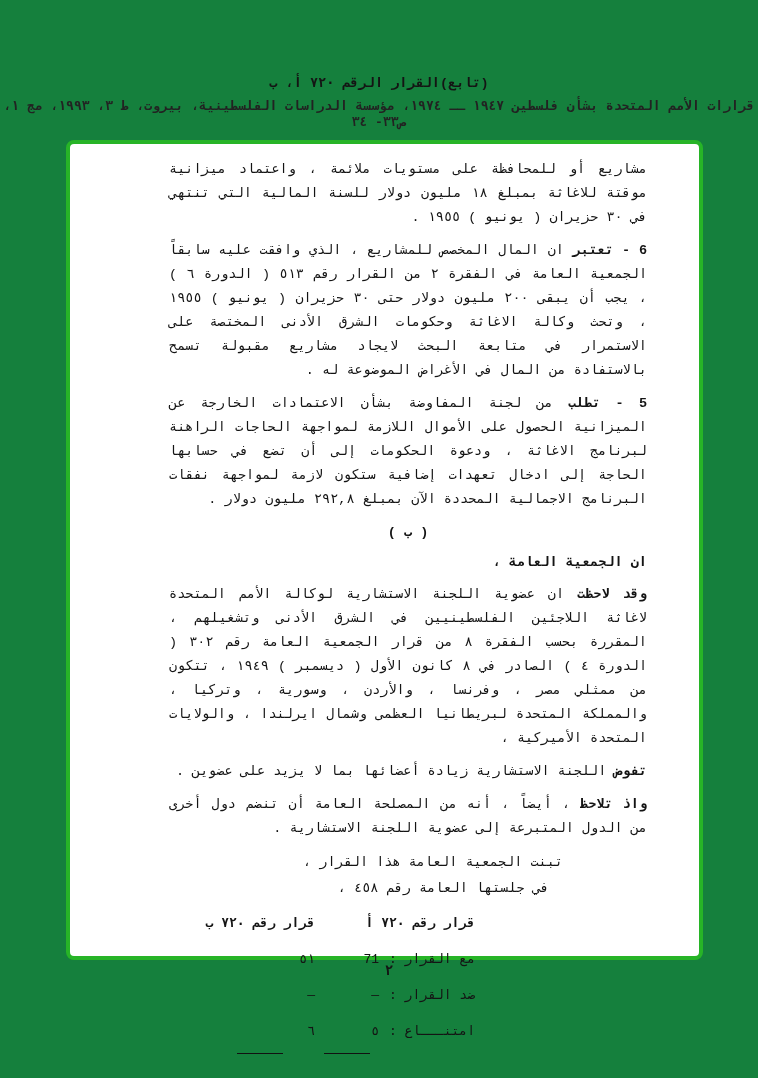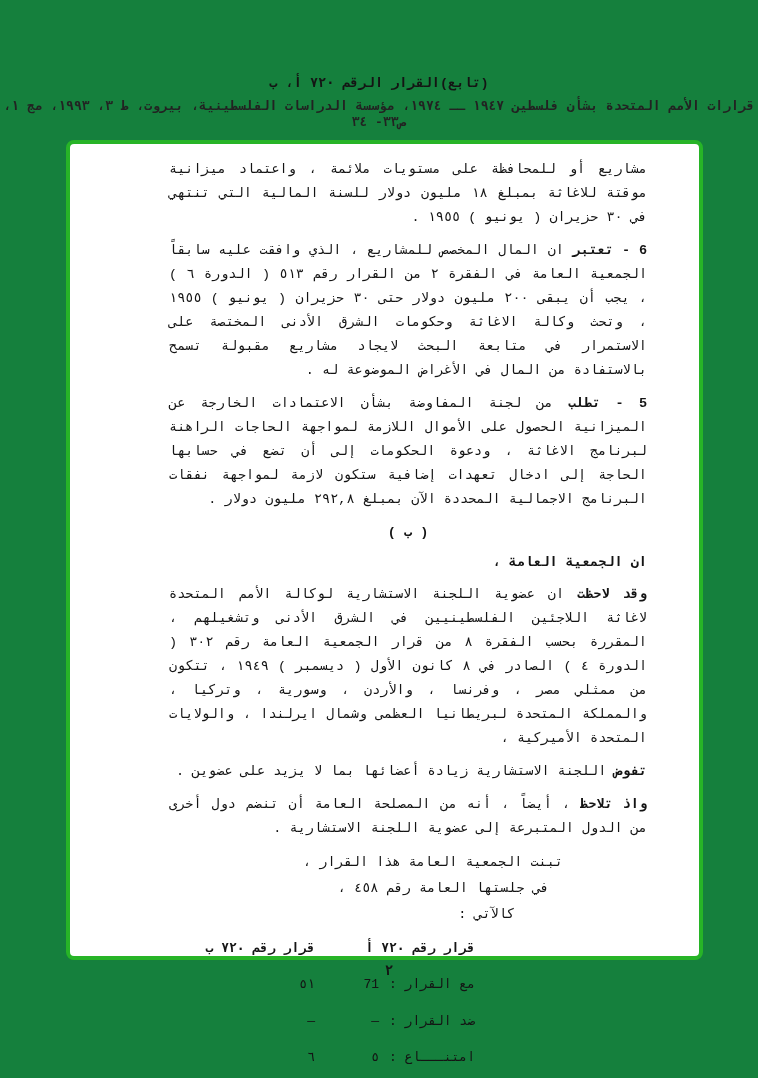--- a/index.html
+++ b/index.html
@@ -102,21 +102,20 @@
         <span class="bold">تفوض</span><span> اللجنة الاستشارية زيادة أعضائها بما لا يزيد على عضوين .</span>
       </p>
 
       <p class="para">
         <span class="bold">واذ تلاحظ</span><span> ، أيضاً ، أنه من المصلحة العامة أن تنضم دول أخرى من الدول المتبرعة إلى عضوية اللجنة الاستشارية .</span>
       </p>
 
       <div class="adoption">
         <div class="adoption-line indent-1">تبنت الجمعية العامة هذا القرار ،</div>
         <div class="adoption-line indent-2">في جلستها العامة رقم ٤٥٨ ،</div>
-        <div class="adoption-line indent-3">كالآتي :</div>
       </div>
 
       <div class="votes">
         <div class="votes-header">
           <div class="cell">قرار رقم ٧٢٠ أ</div>
           <div class="cell">قرار رقم ٧٢٠ ب</div>
         </div>
 
         <div class="vote-row">
           <div class="vote-label">مع القرار :</div>

